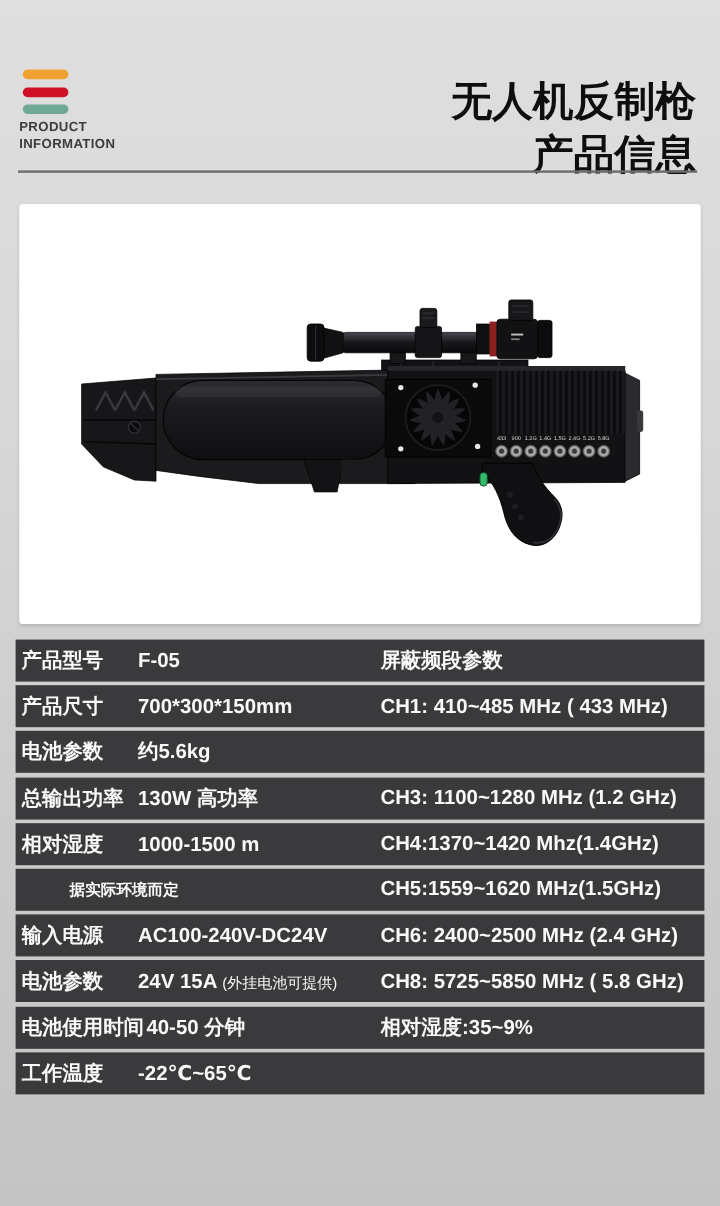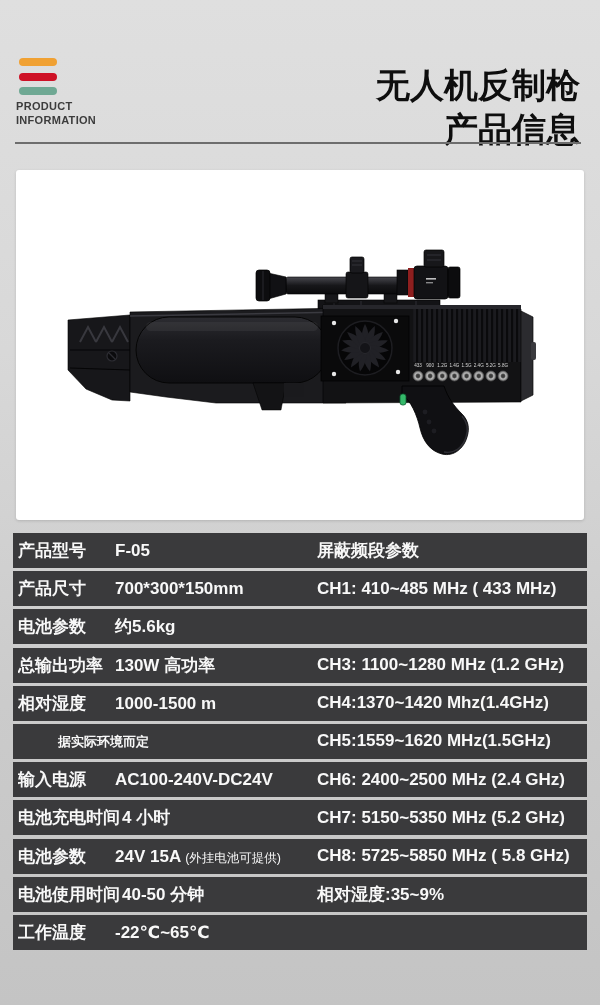--- a/index.html
+++ b/index.html
@@ -238,26 +238,20 @@
       <div class="spec-right">CH5:1559~1620 MHz(1.5GHz)</div>
     </div>
 
     <div class="spec-row">
       <div class="spec-left">
         <span class="lbl">输入电源</span><span class="val">AC100-240V-DC24V</span>
       </div>
       <div class="spec-right">CH6: 2400~2500 MHz (2.4 GHz)</div>
     </div>
 
-    <div class="spec-row">
-      <div class="spec-left">
-        <span class="lbl">电池充电时间</span><span class="val">4 小时</span>
-      </div>
-      <div class="spec-right">CH7: 5150~5350 MHz (5.2 GHz)</div>
-    </div>
 
     <div class="spec-row">
       <div class="spec-left">
         <span class="lbl">电池参数</span><span class="val">24V 15A</span><span class="note-inline">(外挂电池可提供)</span>
       </div>
       <div class="spec-right">CH8: 5725~5850 MHz ( 5.8 GHz)</div>
     </div>
 
     <div class="spec-row">
       <div class="spec-left">

